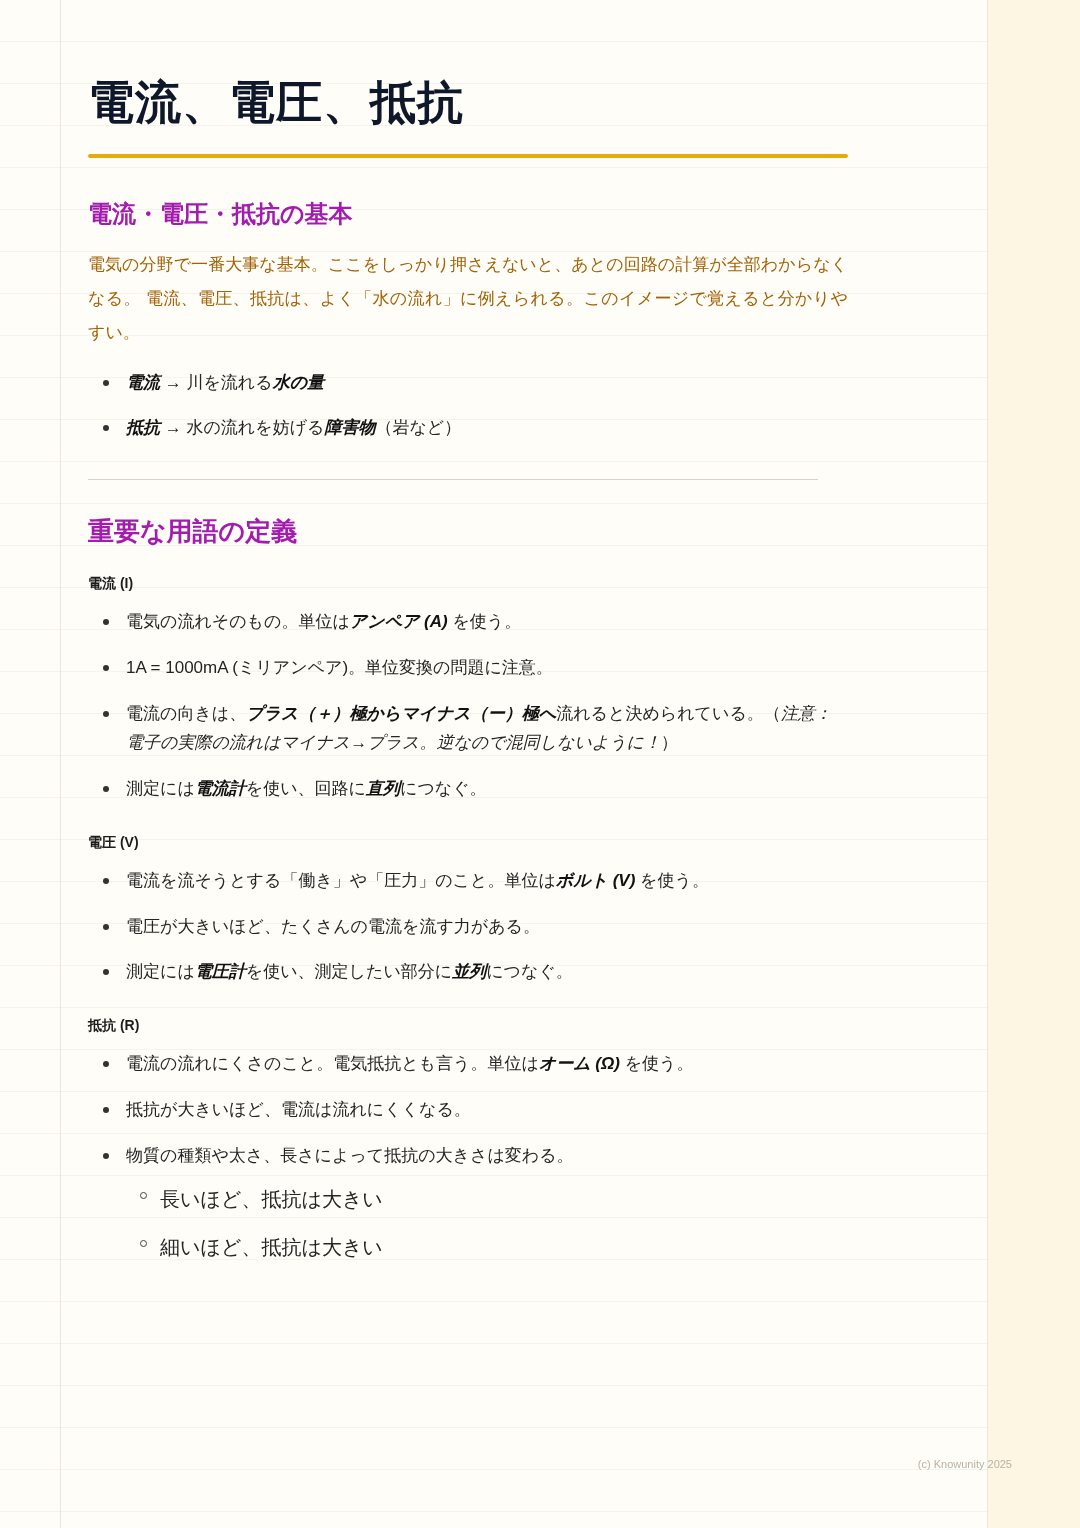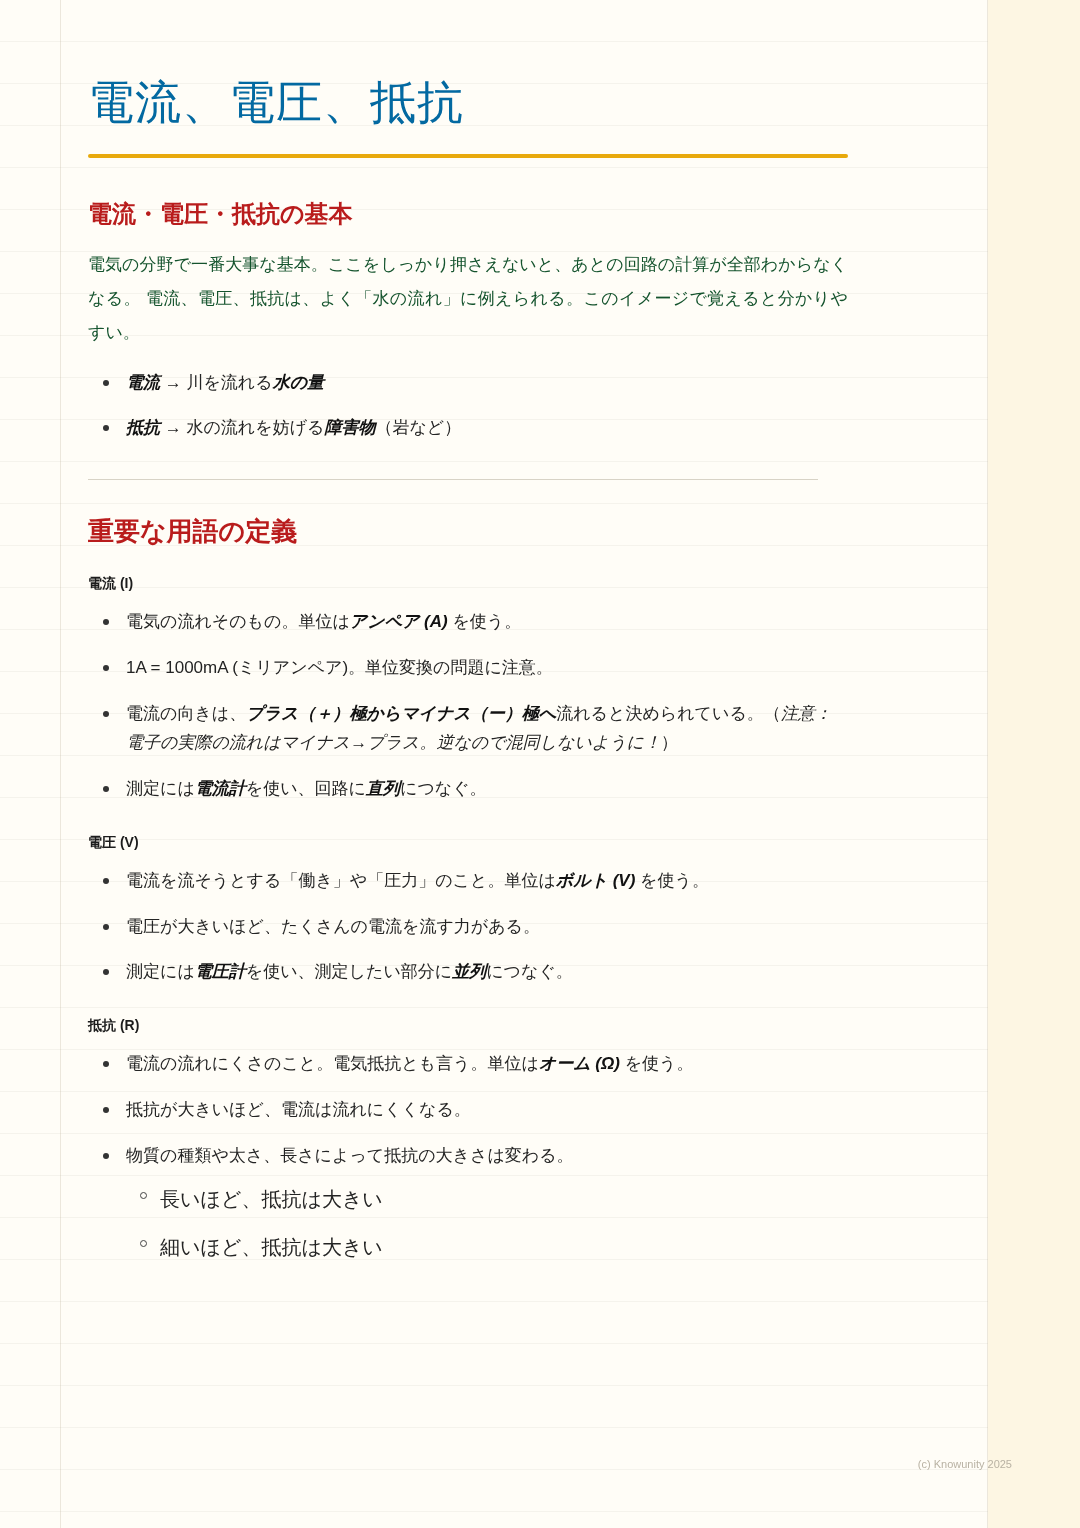--- a/index.html
+++ b/index.html
@@ -60,50 +60,50 @@
   .content {
     position: absolute;
     left: 88px;
     top: 74px;
     width: 760px;
   }
 
   h1.doc-title {
     font-size: 46px;
     line-height: 1.25;
-    font-weight: normal;
-    color: #0369a1;
+    font-weight: bold;
+    color: #0f172a;
     margin: 0 0 22px 0;
     letter-spacing: 1px;
   }
   .title-rule {
     height: 4px;
     background: #e8a90c;
     width: 760px;
     margin: 0 0 40px 0;
     border-radius: 2px;
   }
 
   h2.section-title {
     font-size: 24px;
     font-weight: bold;
-    color: #b91c1c;
+    color: #a21caf;
     margin: 0 0 18px 0;
   }
   h2.section-title.second {
     font-size: 26px;
     margin-top: 0;
     margin-bottom: 26px;
   }
 
   p.para {
     font-size: 17px;
     line-height: 2.0;
     margin: 0 0 18px 0;
-    color: #14532d;
+    color: #a16207;
     text-align: justify;
   }
 
   ul.bullets {
     list-style: none;
     margin: 0 0 10px 0;
     padding: 0;
   }
   ul.bullets > li {
     position: relative;

